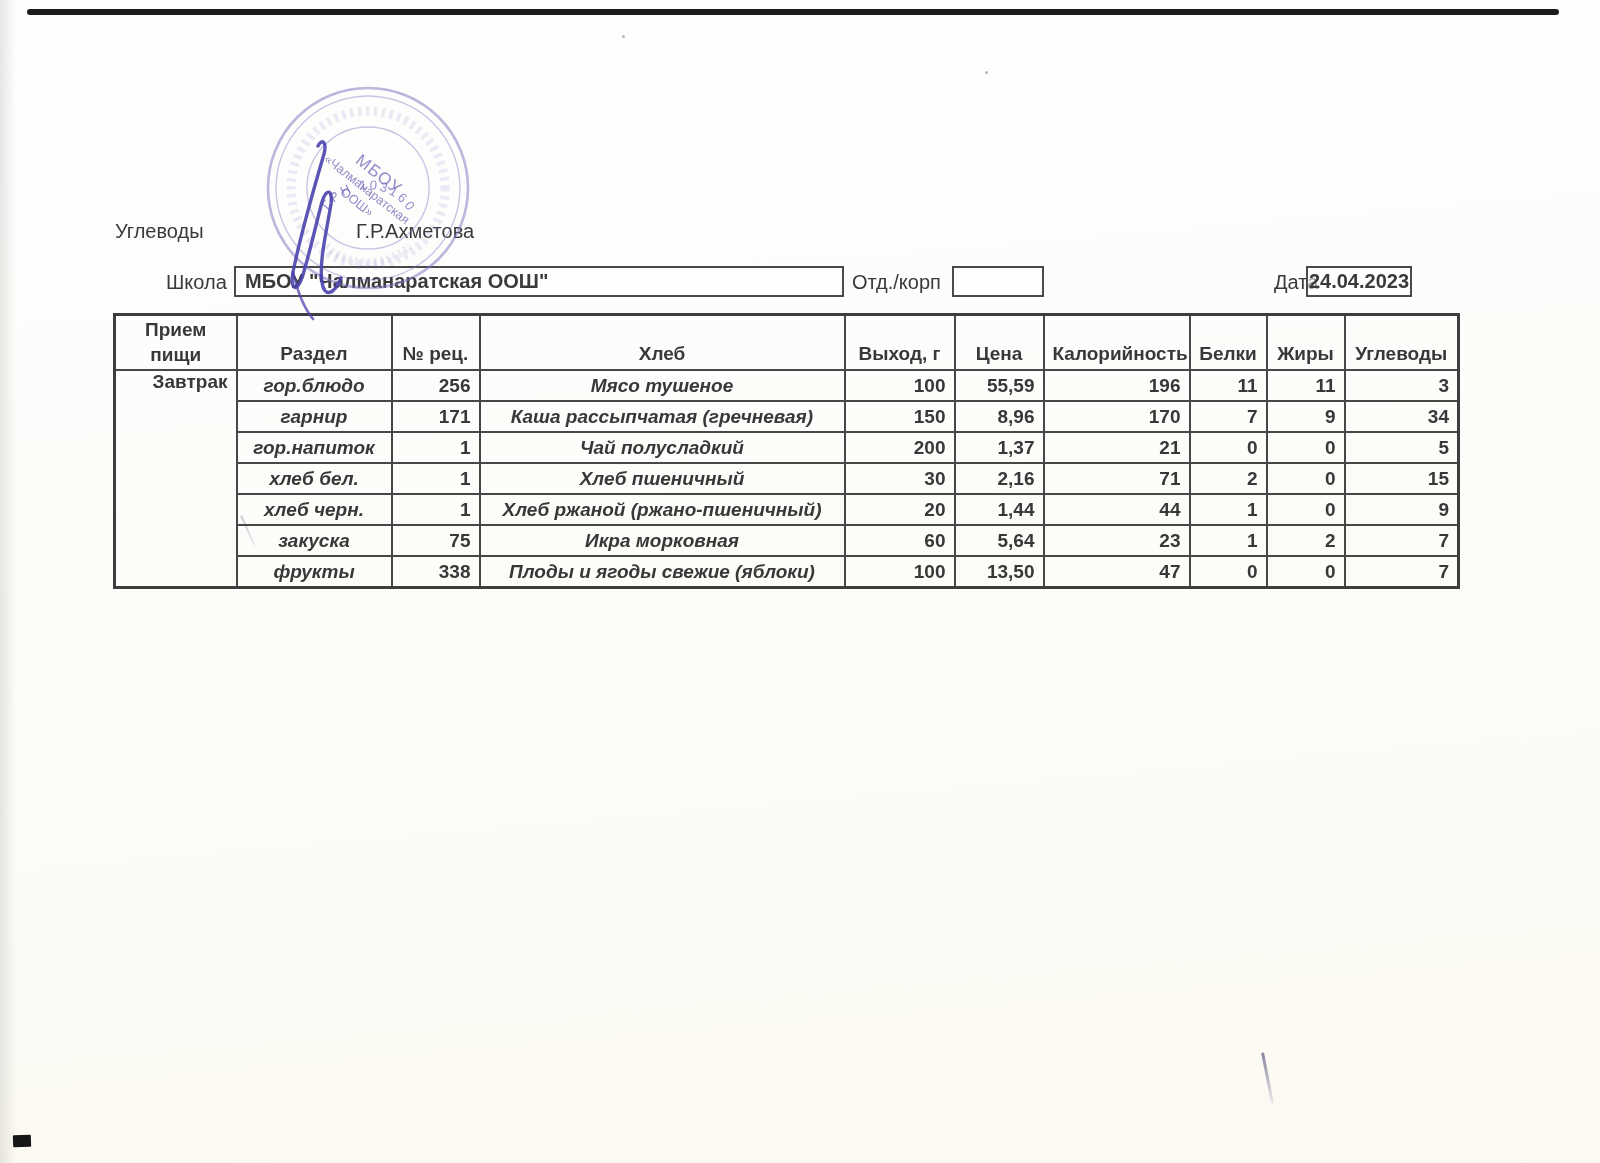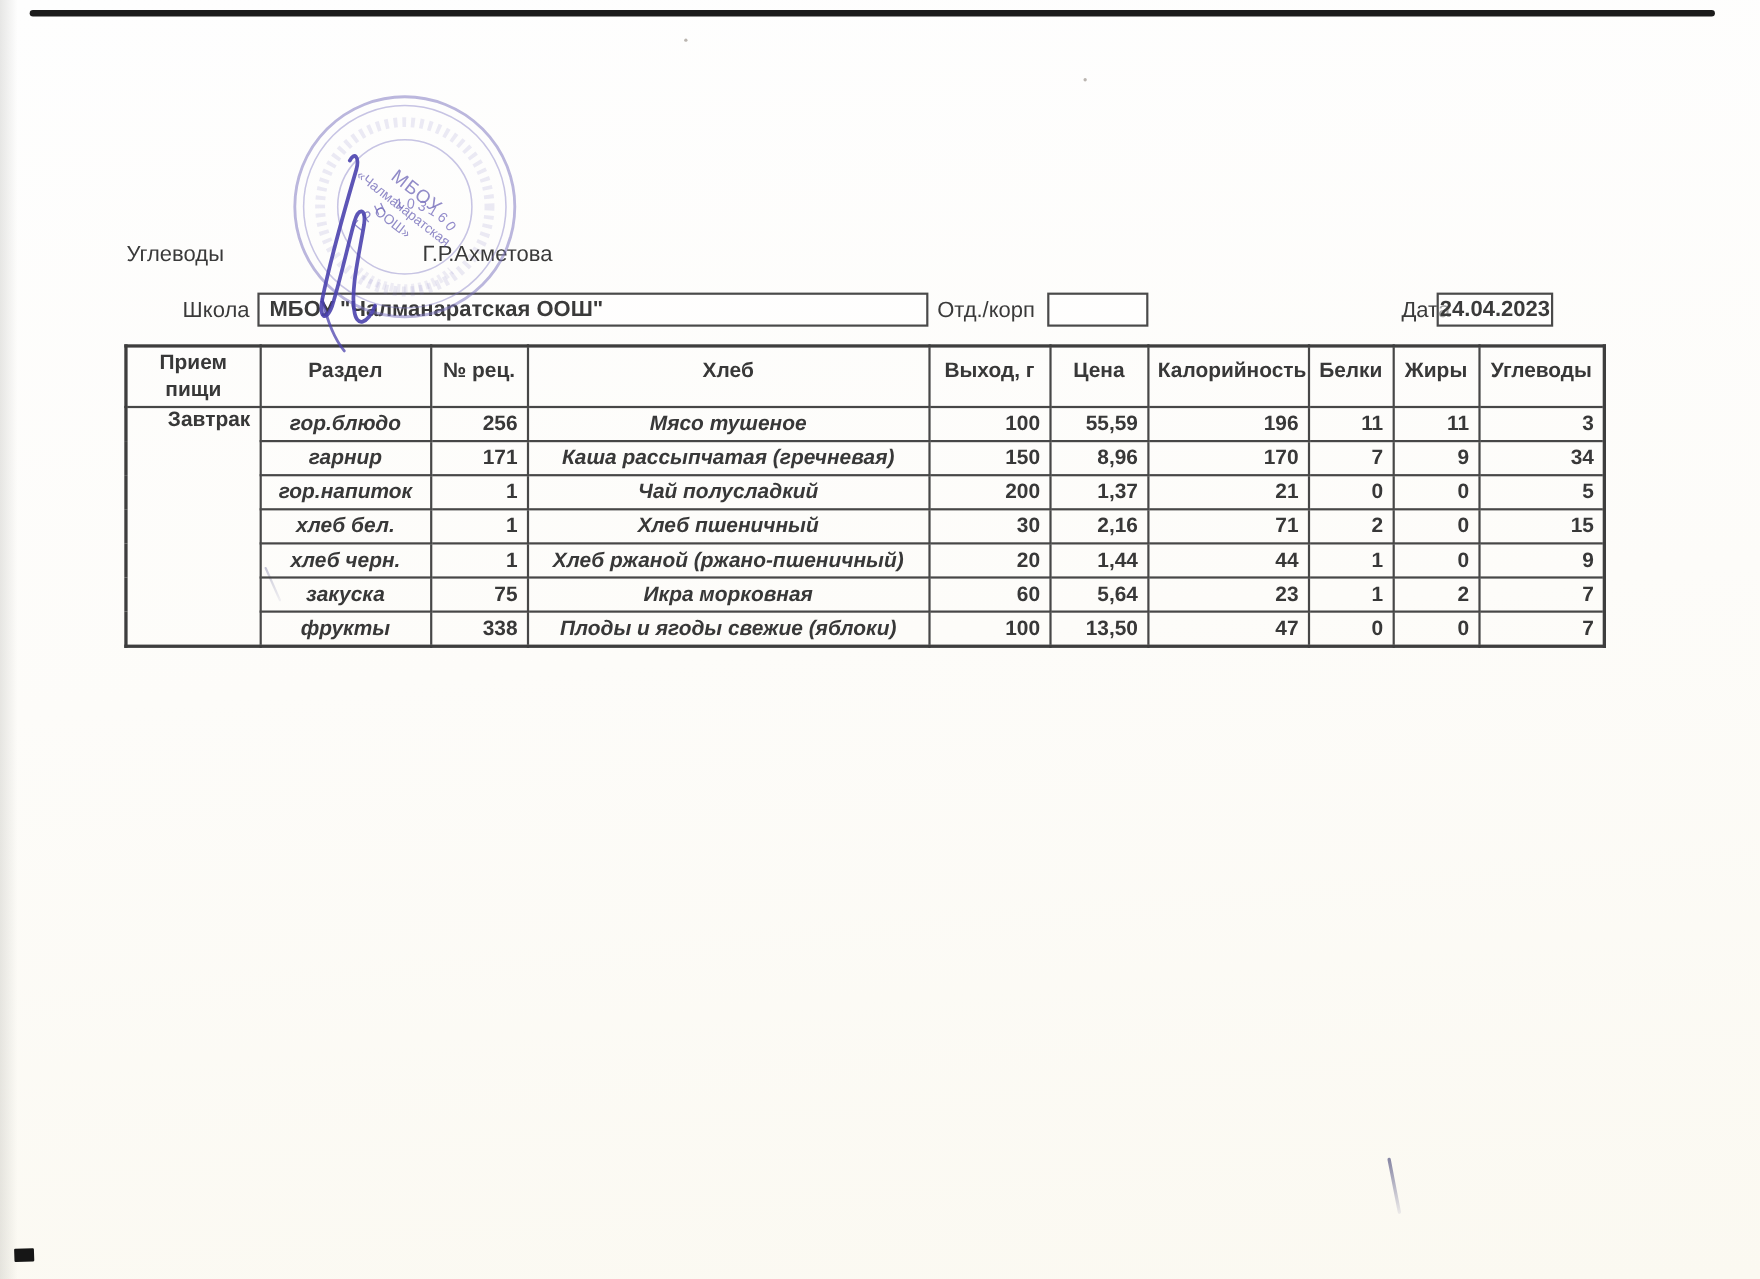--- a/index.html
+++ b/index.html
@@ -48,41 +48,41 @@
     position:absolute;left:113px;top:313px;width:1344px;
     border-collapse:collapse;table-layout:fixed;
     font-size:19px;font-weight:bold;color:#383838;
     border:3px solid #3e3e3e;
   }
   table.menu th,table.menu td{
     border:2px solid #474747;box-sizing:border-box;
     padding:0 8px;height:31px;overflow:hidden;white-space:nowrap;
   }
   table.menu tr.hdr{height:55px;}
-  table.menu th{text-align:center;vertical-align:bottom;padding-bottom:20px;font-weight:bold;}
+  table.menu th{text-align:center;vertical-align:bottom;padding-bottom:4px;font-weight:bold;}
   table.menu th.wrap{vertical-align:middle;white-space:normal;line-height:1.3;padding:2px 4px;}
   td.txt{text-align:center;font-style:italic;}
   td.num{text-align:right;padding-right:13px;}
   td.meal{vertical-align:top;padding-top:3px;text-align:right;}
   .stamp-svg{position:absolute;left:256px;top:76px;z-index:3;filter:blur(.4px);}
   .sig{filter:blur(.2px);}
 </style>
 </head>
 <body>
 
 <div class="paper">
   <div class="scan-line-top"></div>
   <div class="corner-blot"></div>
   <div class="speck" style="left:622px;top:35px;"></div>
   <div class="speck" style="left:985px;top:71px;"></div>
   <div class="stray stray1"></div>
   <div class="stray stray2"></div>
 
   <div class="lbl" style="left:115px;top:220px;">Углеводы</div>
-  <div class="lbl" style="left:356px;top:220px;margin-left:28px;">Г.Р.Ахметова</div>
+  <div class="lbl" style="left:356px;top:220px;">Г.Р.Ахметова</div>
 
   <div class="lbl" style="left:122px;top:271px;margin-left:44px;">Школа</div>
   <div class="field-box" id="school-box">МБОУ "Чалманаратская ООШ"</div>
 
   <div class="lbl" style="left:852px;top:271px;">Отд./корп</div>
   <div class="field-box" id="dept-box"></div>
 
   <div class="lbl" style="left:1274px;top:271px;">Дата</div>
   <div class="field-box" id="date-box">24.04.2023</div>
 

